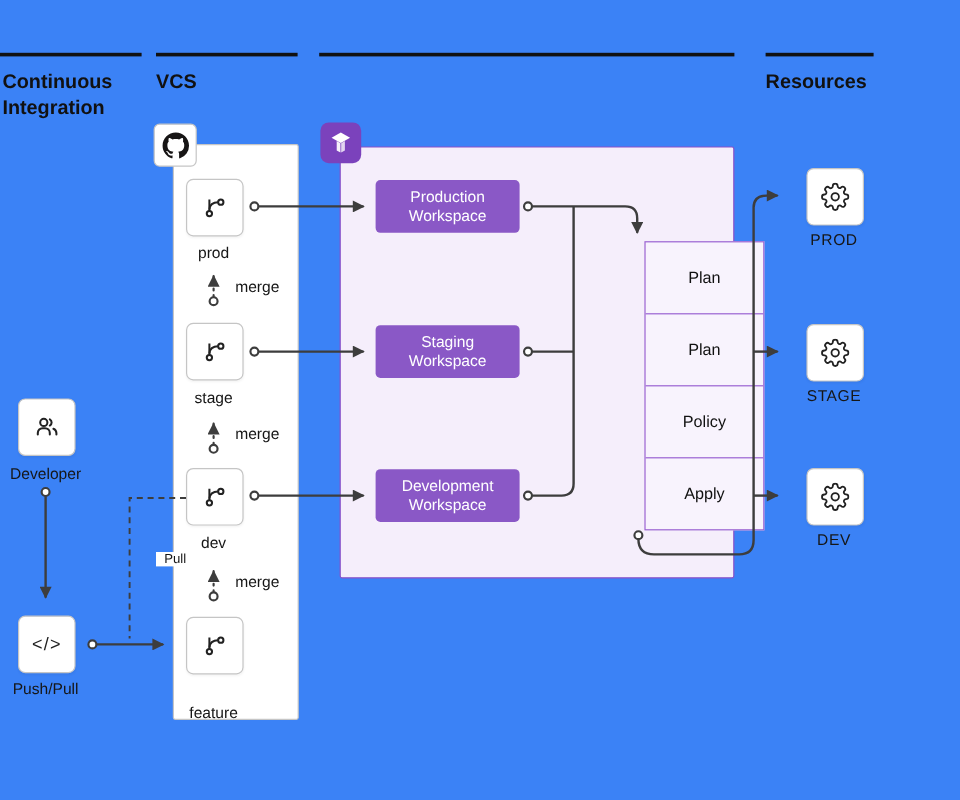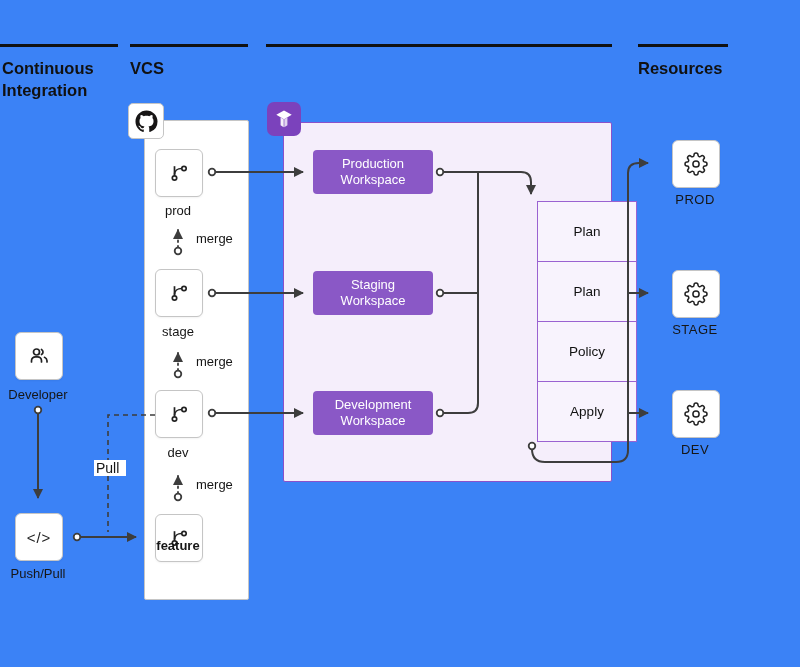--- a/index.html
+++ b/index.html
@@ -20,21 +20,21 @@
   .workspace{position:absolute;left:313px;width:120px;height:44px;background:#8a58c6;border-radius:4px;
              color:#fff;font-size:13px;font-weight:500;line-height:16px;display:flex;align-items:center;
              justify-content:center;text-align:center;padding:0 6px;box-sizing:border-box;}
   .stack{position:absolute;left:493px;top:201px;width:100px;background:#f8f3fd;
          border:1.2px solid #9a62d1;box-sizing:border-box;margin-left:44px;}
   .stage-cell{height:59px;display:flex;align-items:center;justify-content:center;
               font-size:13.5px;color:#111;border-bottom:1.2px solid #9a62d1;}
   .stage-cell:last-child{border-bottom:none;}
   .env-lbl{letter-spacing:0.5px;}
   svg.wires{position:absolute;left:0;top:0;}
-  .pull-lbl{position:absolute;font-size:14px;background:#fff;padding:0 2px;}
+  .pull-lbl{position:absolute;font-size:11px;background:#fff;padding:0 2px;text-align:center;margin-left:36px;}
   .code-glyph{font-size:15px;font-weight:500;letter-spacing:1px;color:#222;}
 </style>
 </head>
 <body>
 
 <div class="canvas">
 
   <div class="rule" style="left:0;top:44px;width:118px;"></div>
   <div class="rule" style="left:130px;top:44px;width:118px;"></div>
   <div class="rule" style="left:266px;top:44px;width:346px;"></div>
@@ -150,21 +150,21 @@
       <circle cx="7.5" cy="17" r="2.2"></circle>
         <circle cx="17" cy="7.5" r="2.2"></circle>
       <path d="M7.5 14.8 V5.2"></path>
         <path d="M7.5 13.5 C7.5 9.8 10.6 7.5 14.6 7.5"></path>
     </svg>
   </div>
 
   <div class="lbl center" style="left:138px;top:203px;width:80px;">prod</div>
   <div class="lbl center" style="left:138px;top:324px;width:80px;">stage</div>
   <div class="lbl center" style="left:138px;top:445px;width:80px;">dev</div>
-  <div class="lbl center" style="left:138px;top:538px;width:80px;font-weight:bold;">feature</div>
+  <div class="lbl center" style="left:138px;top:586px;width:80px;">feature</div>
 
   <div class="workspace" style="top:150px;">Production Workspace</div>
   <div class="workspace" style="top:391px;">Development Workspace</div>
   <div class="workspace" style="top:271px;">Staging Workspace</div>
 
   <div class="node" style="left:15px;top:332px;">
     <svg width="24" height="24" viewBox="0 0 24 24" fill="none" stroke="#222" stroke-width="1.7" stroke-linecap="round">
       <circle cx="9.5" cy="8" r="3"></circle>
       <path d="M14.5 5.4 a3 3 0 0 1 0 5.2"></path>
       <path d="M4.5 18 v-1.2 a4 4 0 0 1 4-4 h2 a4 4 0 0 1 4 4 V18"></path>

